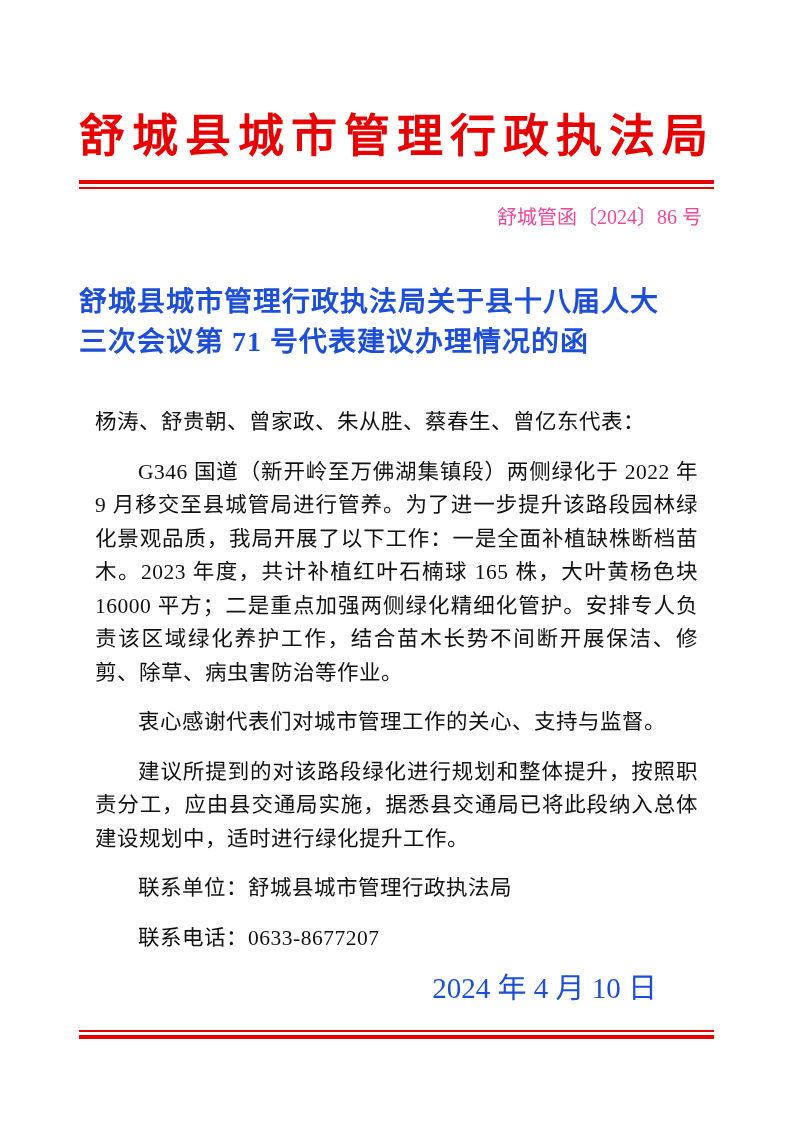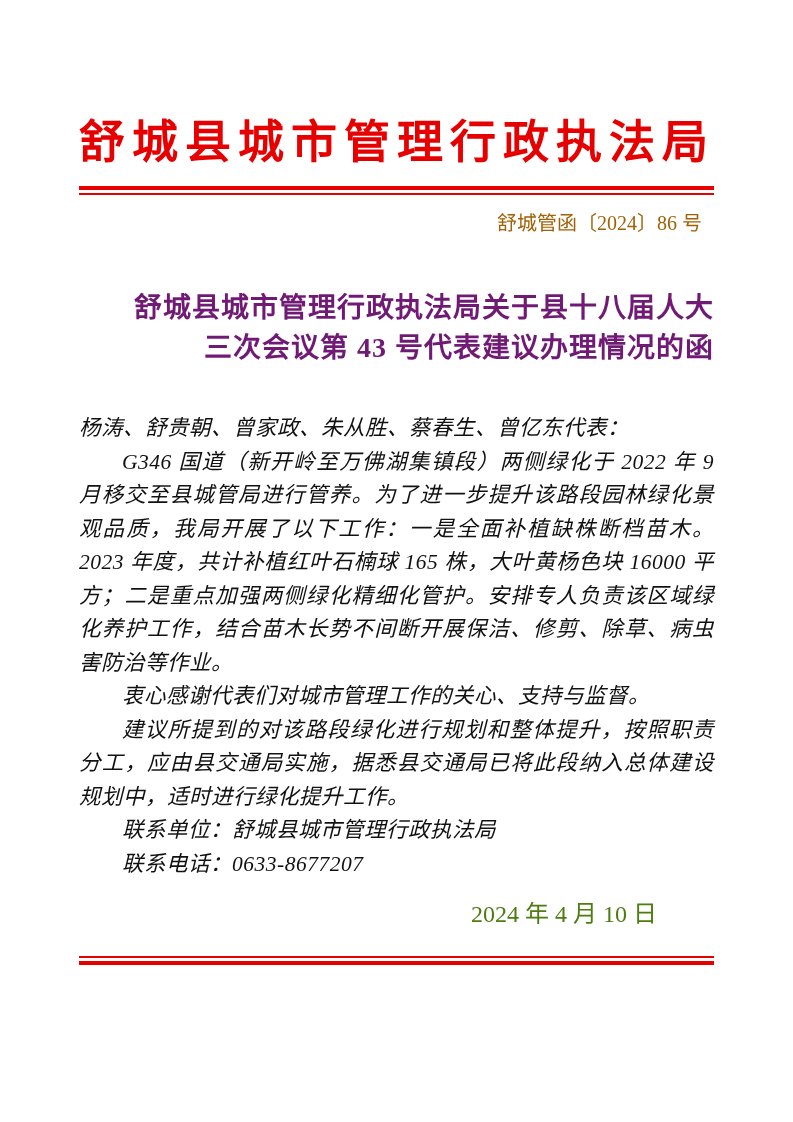--- a/index.html
+++ b/index.html
@@ -6,21 +6,21 @@
   html, body { background: #ffffff; }
   body { font-family: "Liberation Serif", serif; }
 
   .page {
     position: relative;
     width: 793px;
     height: 1122px;
     margin: 0 auto;
     background: #ffffff;
     overflow: hidden;
-    padding: 16px 79px;
+    padding: 10px 79px;
   }
 
   
   .letterhead {
     padding-top: 98px;
     text-align: center;
     color: #e60000;
     font-size: 46px;
     font-weight: bold;
     letter-spacing: 7px;
@@ -33,53 +33,53 @@
   .header-rule .thick { height: 4px; background: #e60000; }
   .header-rule .gap   { height: 3px; background: transparent; }
   .header-rule .thin  { height: 2px; background: #e60000; }
 
   .doc-number {
     margin-top: 13px;
     text-align: right;
     padding-right: 12px;
     font-size: 20px;
     line-height: 30px;
-    color: #a16207;
+    color: #ec4899;
   }
 
   
   .doc-title {
     margin-top: 50px;
-    text-align: right;
+    text-align: left;
     font-size: 28px;
     font-weight: bold;
     line-height: 40px;
-    color: #701a75;
+    color: #1d4ed8;
     letter-spacing: 1px;
   }
 
   
   .body-text {
     margin-top: 44px;
     font-size: 21.5px;
     line-height: 33.5px;
     color: #111111;
     text-align: justify;
     letter-spacing: 0.5px;
   }
-  .body-text p { margin: 0; font-style: italic; }
+  .body-text p { margin: 16px; }
   .body-text p.indent { text-indent: 2em; }
 
   .date-line {
     margin-top: 17px;
     text-align: right;
     padding-right: 57px;
-    font-size: 24px;
+    font-size: 29px;
     line-height: 33.5px;
-    color: #4d7c0f;
+    color: #1d4ed8;
   }
 
   
   .footer-rule { margin-top: 24px; }
   .footer-rule .thin  { height: 2px; background: #e60000; }
   .footer-rule .gap   { height: 3px; background: transparent; }
   .footer-rule .thick { height: 4px; background: #e60000; }
 </style>
 </head>
 <body>
@@ -91,21 +91,21 @@
   <div class="header-rule">
     <div class="thick"></div>
     <div class="gap"></div>
     <div class="thin"></div>
   </div>
 
   <div class="doc-number">舒城管函〔2024〕86 号</div>
 
   <div class="doc-title">
     <div>舒城县城市管理行政执法局关于县十八届人大</div>
-    <div>三次会议第 43 号代表建议办理情况的函</div>
+    <div>三次会议第 71 号代表建议办理情况的函</div>
   </div>
 
   <div class="body-text">
     <p>杨涛、舒贵朝、曾家政、朱从胜、蔡春生、曾亿东代表：</p>
     <p class="indent">G346 国道（新开岭至万佛湖集镇段）两侧绿化于 2022 年 9 月移交至县城管局进行管养。为了进一步提升该路段园林绿化景观品质，我局开展了以下工作：一是全面补植缺株断档苗木。2023 年度，共计补植红叶石楠球 165 株，大叶黄杨色块 16000 平方；二是重点加强两侧绿化精细化管护。安排专人负责该区域绿化养护工作，结合苗木长势不间断开展保洁、修剪、除草、病虫害防治等作业。</p>
     <p class="indent">衷心感谢代表们对城市管理工作的关心、支持与监督。</p>
     <p class="indent">建议所提到的对该路段绿化进行规划和整体提升，按照职责分工，应由县交通局实施，据悉县交通局已将此段纳入总体建设规划中，适时进行绿化提升工作。</p>
     <p class="indent">联系单位：舒城县城市管理行政执法局</p>
     <p class="indent">联系电话：0633-8677207</p>
   </div>

